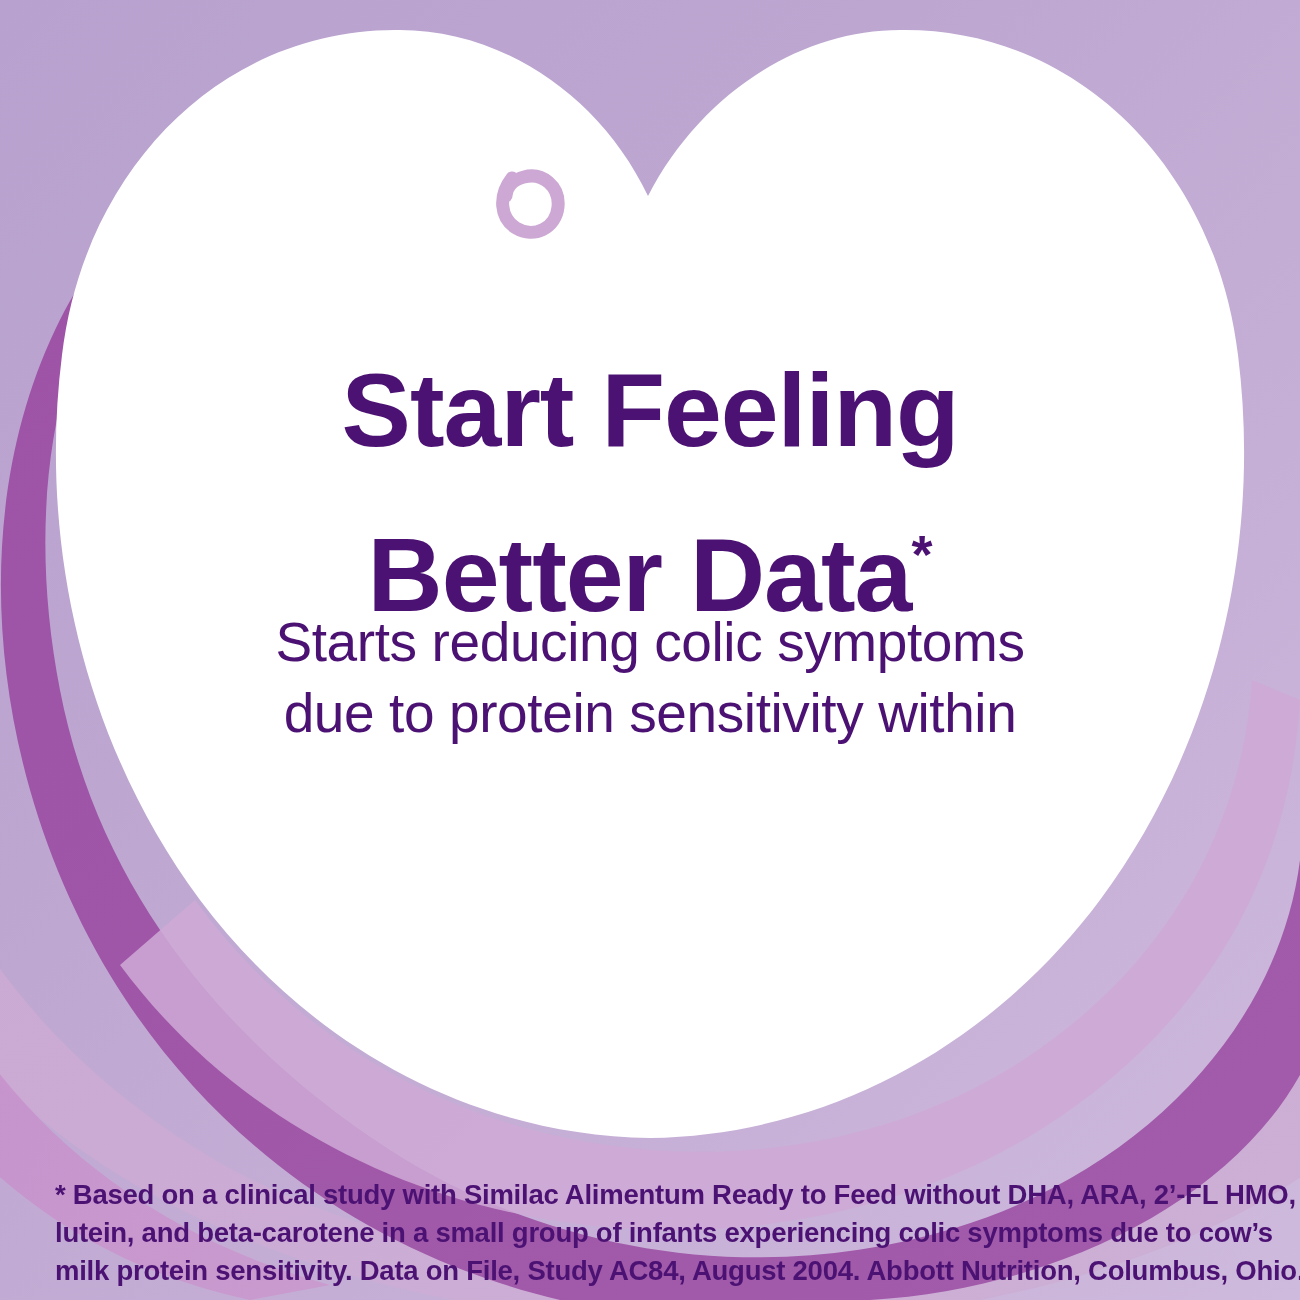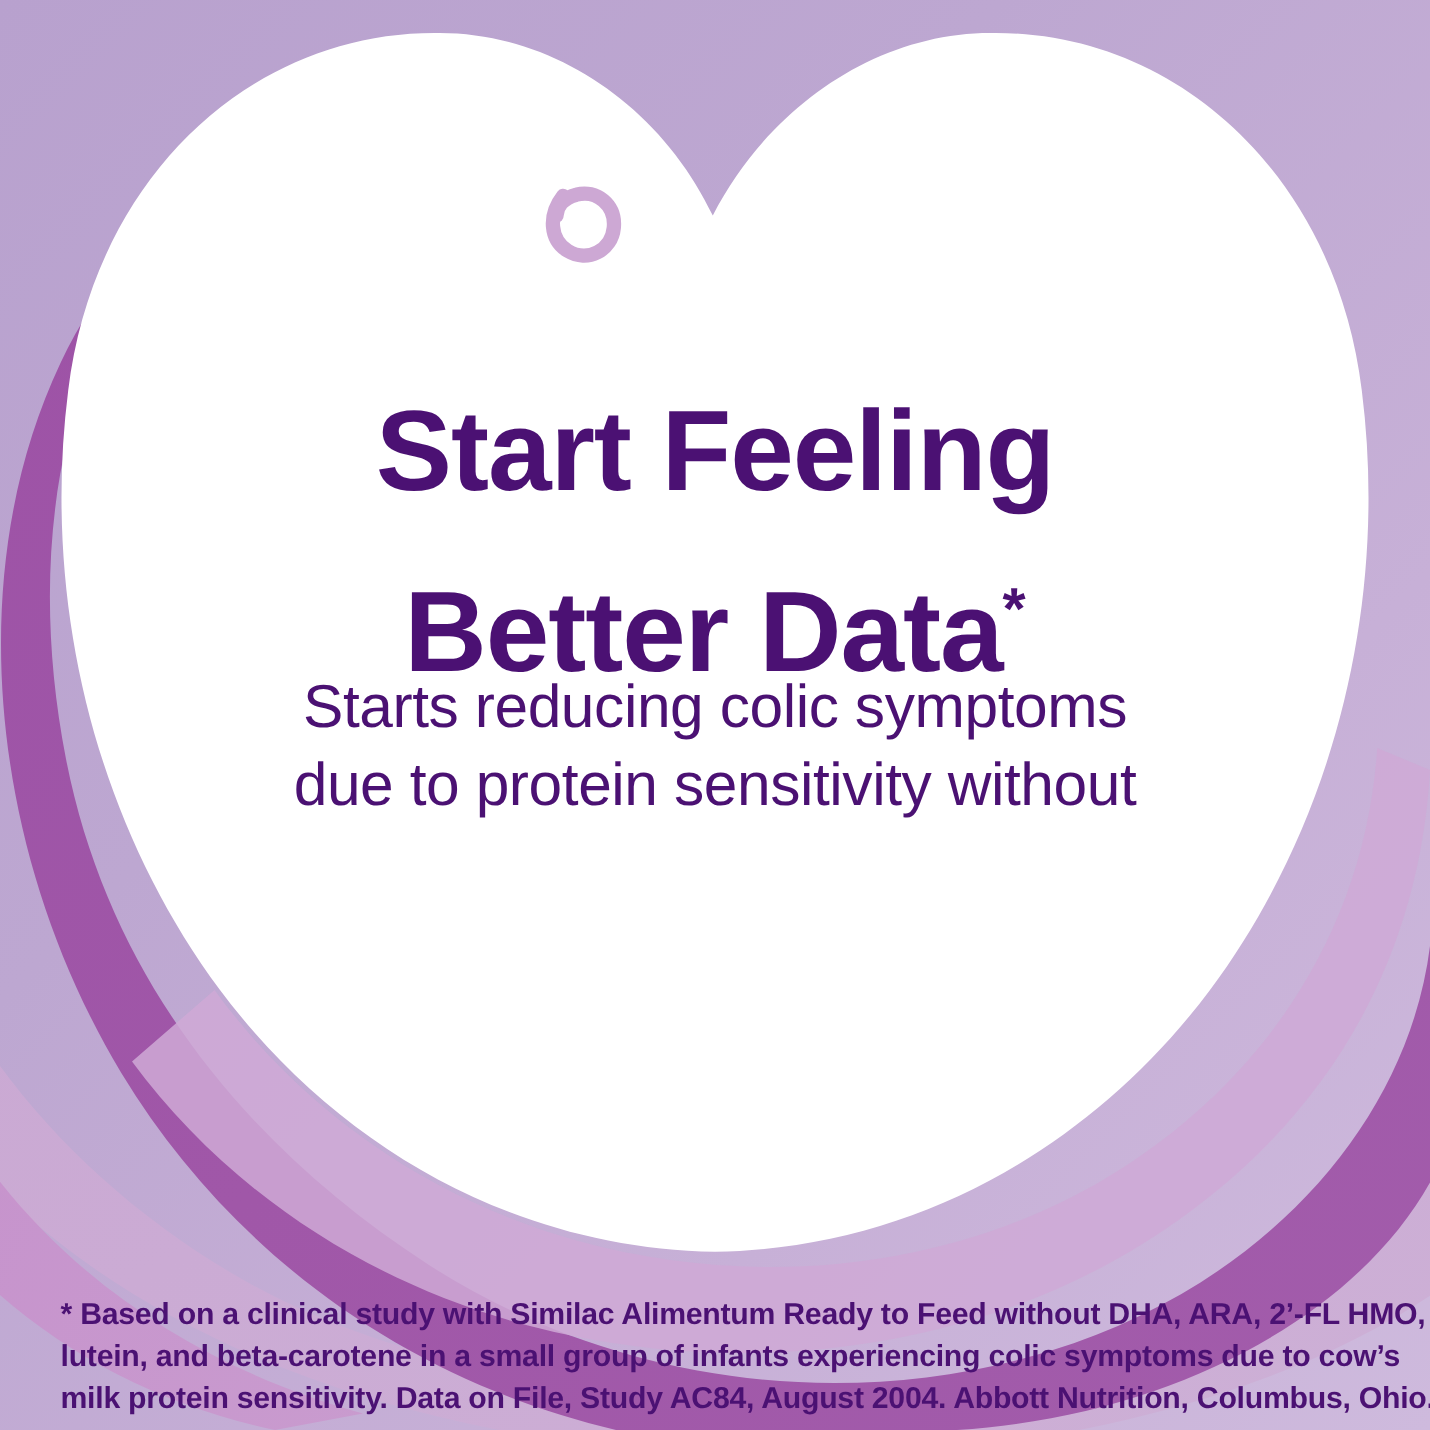--- a/index.html
+++ b/index.html
@@ -196,19 +196,19 @@
 
   <div id="content">
 
     <h1 class="headline">
       <span class="hl-line">Start Feeling</span>
       <span class="hl-line"><span>Better Data</span><span class="star">*</span></span>
     </h1>
 
     <div class="subhead">
       <span>Starts reducing colic symptoms</span>
-      <span>due to protein sensitivity without</span>
+      <span>due to protein sensitivity within</span>
     </div>
 
     <p class="footnote">* Based on a clinical study with Similac Alimentum Ready to Feed without DHA, ARA, 2’-FL HMO, lutein, and beta-carotene in a small group of infants experiencing colic symptoms due to cow’s milk protein sensitivity. Data on File, Study AC84, August 2004. Abbott Nutrition, Columbus, Ohio.</p>
 
   </div>
 </div>
 
 </body></html>

